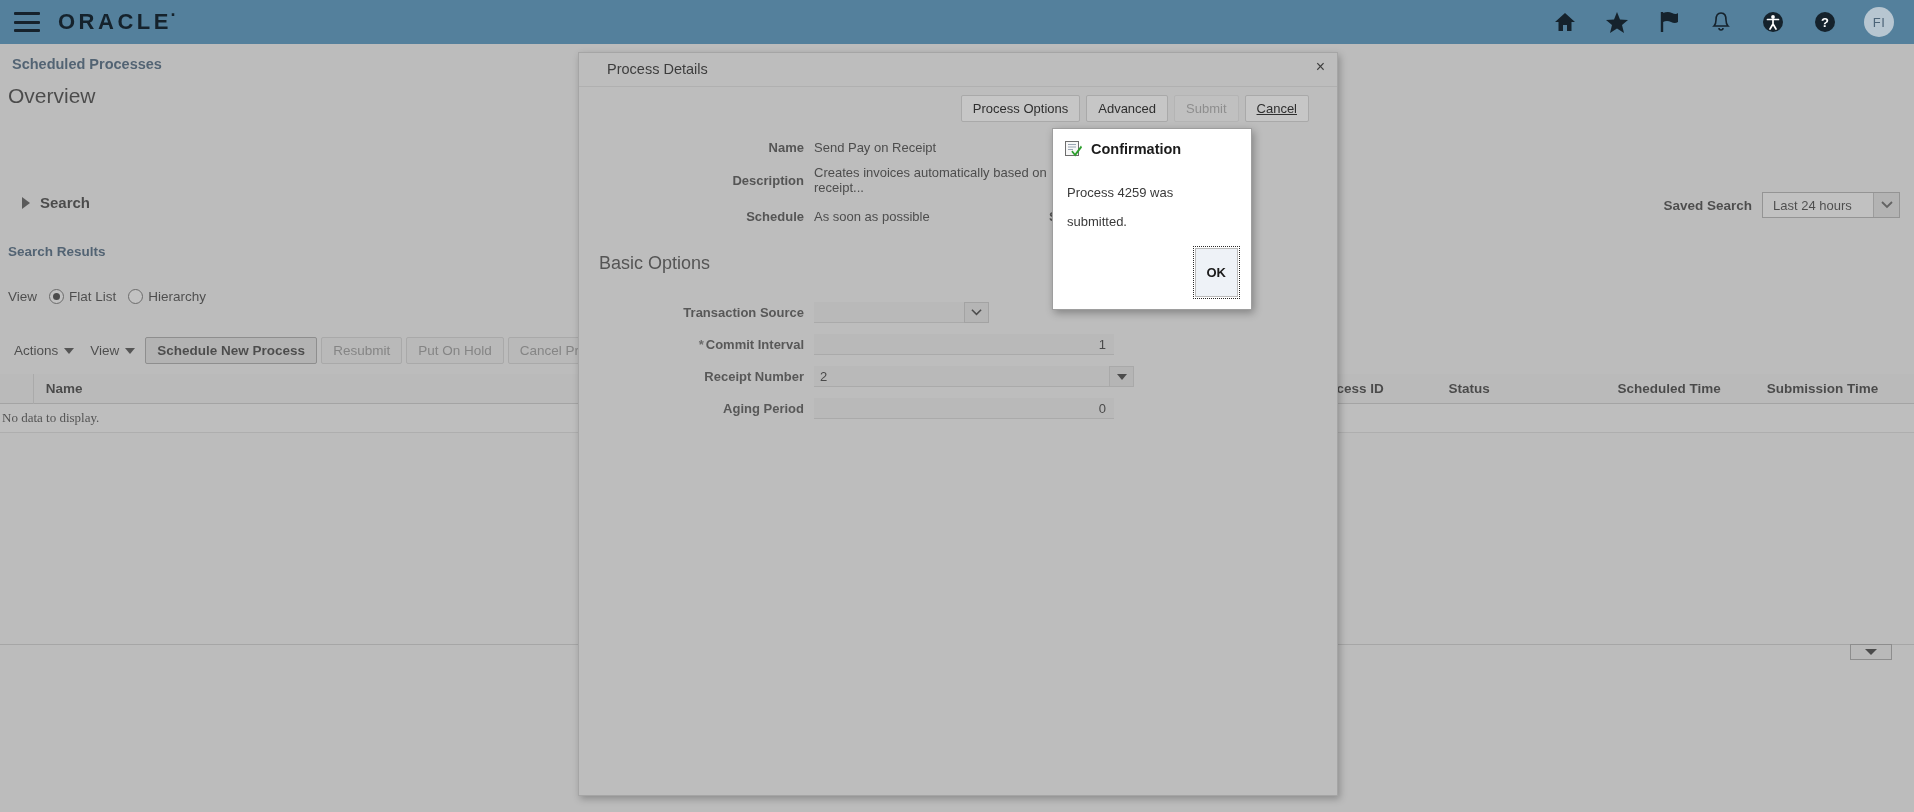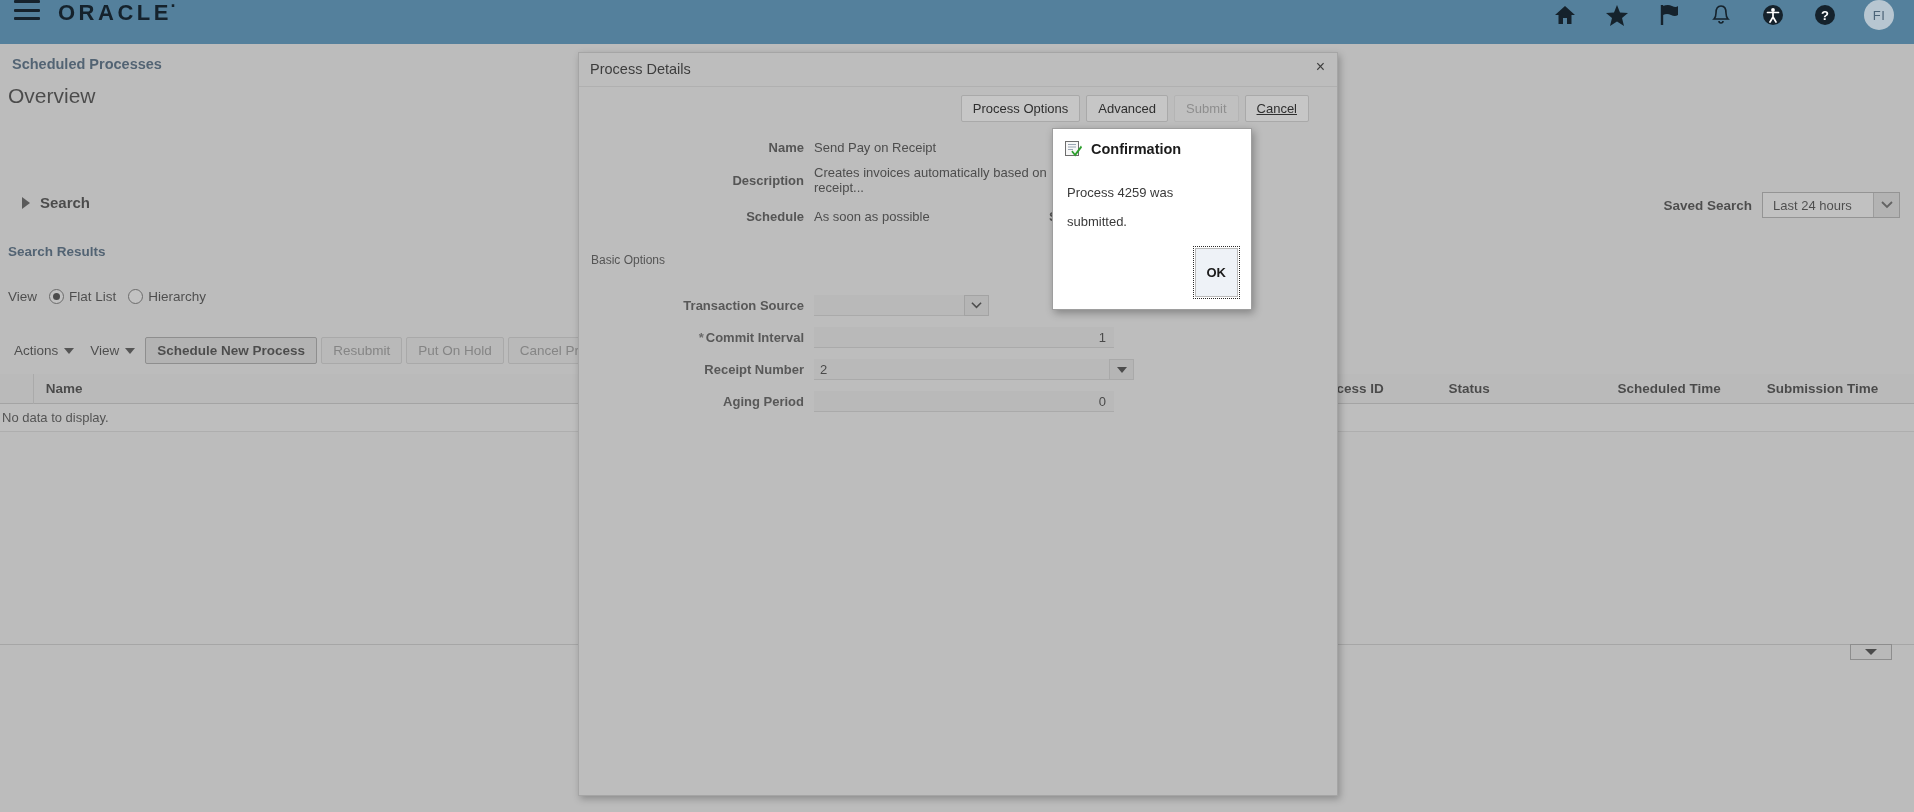--- a/index.html
+++ b/index.html
@@ -9,21 +9,21 @@
     overflow: hidden;
     font-family: "Liberation Sans", sans-serif;
   }
   body { background: #f1f1f1; position: relative; }
 
   
   .global-header {
     position: absolute; left: 0; top: 0;
     width: 1914px; height: 44px;
     background: #54809c;
-    display: flex; align-items: flex-start;
+    display: flex; align-items: center;
     z-index: 5;
   }
   .hamburger {
     margin-left: 14px; width: 26px; height: 20px;
     display: flex; flex-direction: column; justify-content: space-between;
     cursor: pointer;
   }
   .hamburger span { display: block; height: 3px; background: #16222c; border-radius: 1px; }
   .oracle-logo {
     margin-left: 18px;
@@ -144,21 +144,21 @@
     height: 30px; border-bottom: 1px solid #c5c5c5;
     background: #f0f0f0;
   }
   .rt-head .cell {
     font-size: 13.5px; font-weight: bold; color: #1a1a1a;
     padding-left: 12px;
   }
   .rt-sel { width: 34px; border-right: 1px solid #d2d2d2; height: 30px; }
   .rt-empty {
     padding: 6px 2px; font-size: 13px; color: #2b2b2b;
-    border-bottom: 1px solid #d8d8d8; background: #f7f7f7;
+    border-bottom: 1px solid #d8d8d8; background: #f7f7f7; font-family: Liberation Serif, serif;
   }
   .footer-split {
     position: absolute; left: 0; top: 600px; width: 1914px;
     border-top: 1px solid #c9c9c9;
   }
   .mini-dropdown {
     position: absolute; right: 22px; top: 600px;
     width: 42px; height: 16px;
     border: 1px solid #9a9a9a; background: #ededed;
     display: flex; align-items: center; justify-content: center;
@@ -185,21 +185,21 @@
     background: #bdbdbd;
     border: 1px solid #a5a5a5;
     box-shadow: 2px 3px 7px rgba(0,0,0,0.25);
     z-index: 20;
   }
   .pd-titlebar {
     height: 34px; position: relative;
     border-bottom: 1px solid #b0b0b0;
   }
   .pd-title {
-    position: absolute; left: 11px; top: 8px;
+    position: absolute; left: 28px; top: 8px;
     font-size: 14.5px; color: #3d3d3d;
   }
   .pd-close {
     position: absolute; right: 12px; top: 6px;
     font-size: 16px; color: #3e3e3e; cursor: pointer;
     line-height: 1;
   }
   .pd-btnbar {
     display: flex; justify-content: flex-end; align-items: center;
     gap: 6px; padding: 8px 28px 0 0;
@@ -229,21 +229,21 @@
     margin-left: 50px; padding-top: 2px;
   }
   .notes-box {
     width: 30px; height: 24px; margin-left: 12px;
     background: #c2c2c2; border: 1px solid #b6b6b6;
   }
 
   .basic-options {
     margin-top: 26px; padding-left: 12px;
   }
-  .bo-title { font-size: 12px; color: #555; }
+  .bo-title { font-size: 18px; color: #555; margin-left: 8px; }
   .bo-sub {
     font-size: 13px; color: #5a5a5a; margin-top: 4px;
     padding-bottom: 8px; border-bottom: 1px solid #b2b2b2;
     margin-right: 4px;
   }
 
   .param-form { margin-top: 28px; }
   .prow { display: flex; align-items: center; margin-bottom: 11px; }
   .plabel {
     width: 235px; text-align: right; padding-right: 10px;

